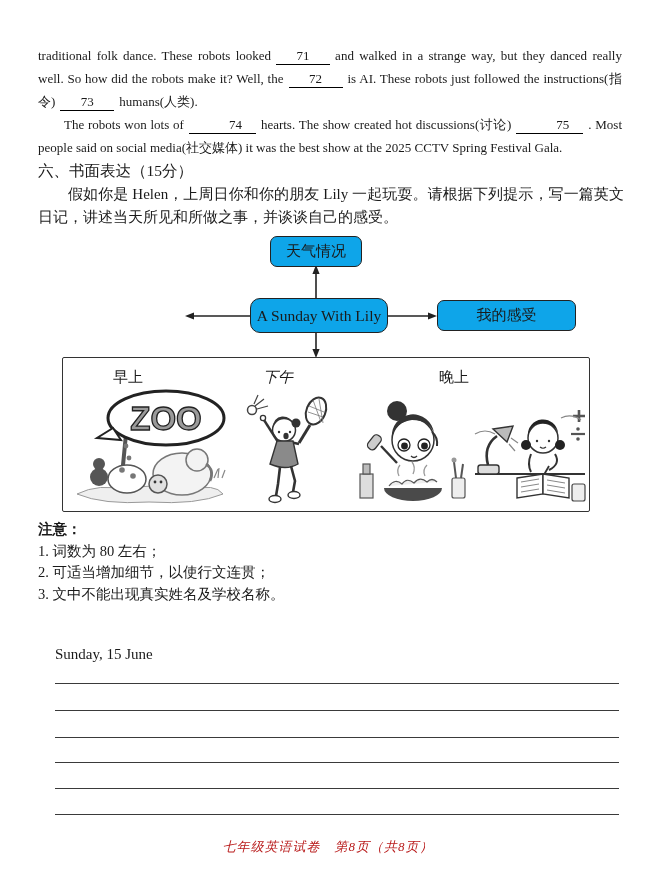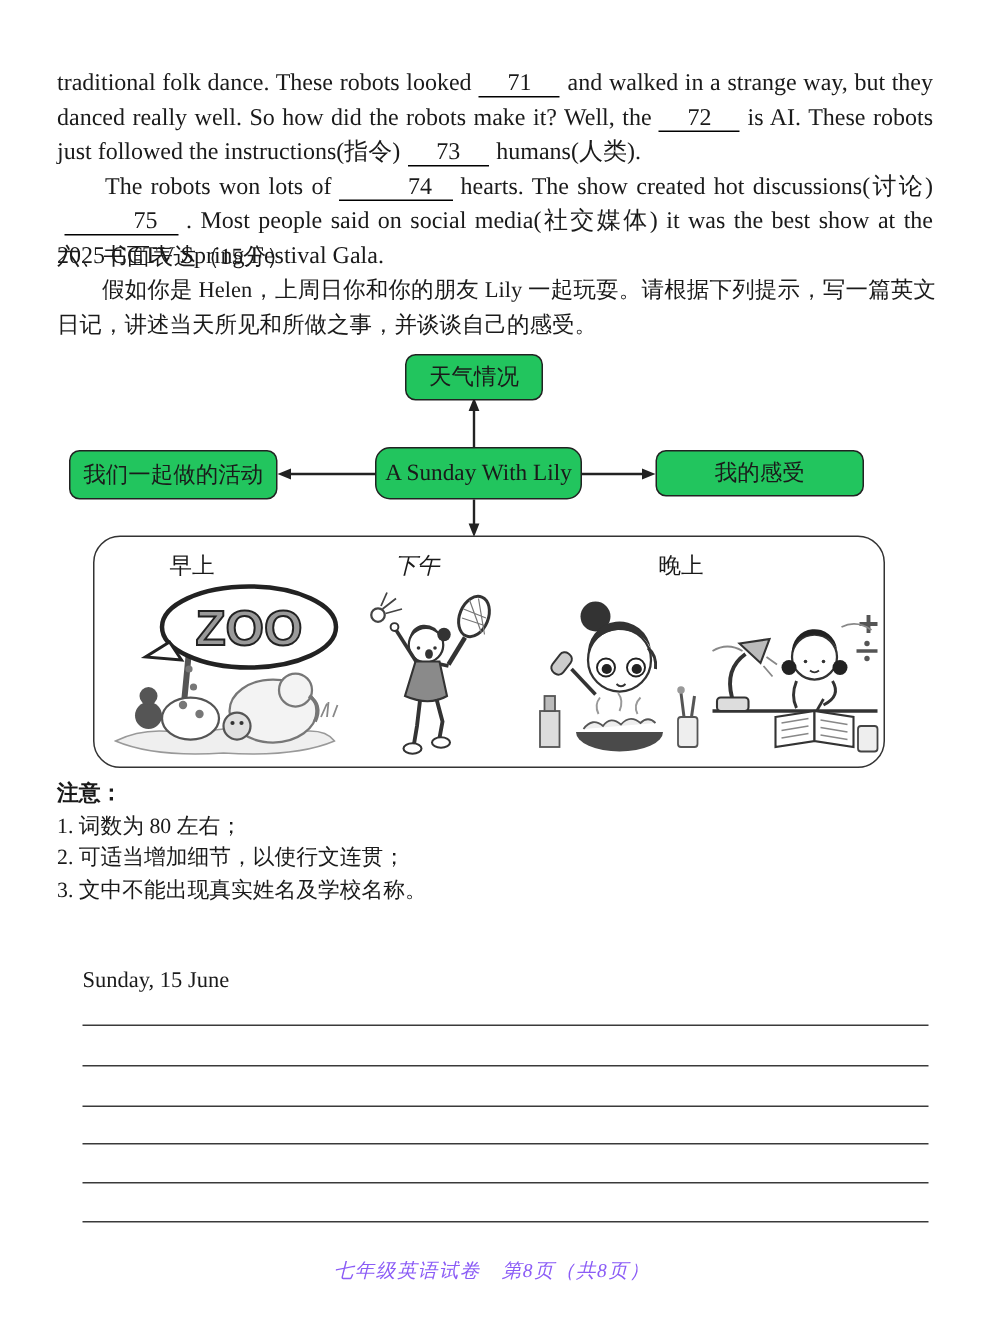--- a/index.html
+++ b/index.html
@@ -2,65 +2,65 @@
 <html><head>
 <meta charset="utf-8">
 <style>
   html,body{margin:0;padding:0;background:#fff;}
   .page{
     position:relative;width:656px;height:891px;background:#ffffff;
     font-family:"Liberation Serif","DejaVu Serif",serif;color:#1a1a1a;
     overflow:hidden;
   }
   
-  .cloze{position:absolute;left:38px;top:44px;width:584px;font-size:16px;line-height:23px;text-align:justify;}
+  .cloze{position:absolute;left:38px;top:44px;width:584px;font-size:13px;line-height:23px;text-align:justify;}
   .cloze p{margin:0;}
   .cloze p.indent{text-indent:2em;}
   .blank{
     display:inline-block;min-width:26px;padding:0 14px;margin:0 5px;
     border-bottom:1px solid #000;text-align:center;line-height:17px;
   }
   
   .sec-heading{position:absolute;left:38px;top:161px;font-size:15.5px;font-weight:normal;}
   .intro{position:absolute;left:38px;top:183px;width:586px;font-size:15px;line-height:22.5px;text-indent:2em;text-align:justify;}
   
   .dbox{
     position:absolute;box-sizing:border-box;border:1.6px solid #222;border-radius:7px;
-    background:#22c55e;display:flex;align-items:center;justify-content:center;
+    background:#0ea5e9;display:flex;align-items:center;justify-content:center;
     font-size:15px;z-index:2;
   }
   #box-weather{left:270px;top:236px;width:92px;height:31px;}
   #box-center{left:250px;top:298px;width:138px;height:35px;font-size:15.5px;border-radius:10px;}
   #box-left{left:46px;top:300px;width:139px;height:33px;}
   #box-right{left:437px;top:300px;width:139px;height:31px;}
   #arrow-layer{position:absolute;left:0;top:230px;width:656px;height:132px;z-index:1;}
   
   .picture-box{
     position:absolute;left:62px;top:357px;width:528px;height:155px;box-sizing:border-box;
-    border:1.6px solid #333;border-radius:18px;background:#fff;z-index:2;
+    border:1.6px solid #333;border-radius:2px;background:#fff;z-index:2;
   }
   .time-label{position:absolute;top:10px;font-size:15px;}
   #label-morning{left:40px;width:50px;text-align:center;}
   #label-afternoon{left:190px;width:50px;text-align:center;font-style:italic;}
   #label-evening{left:376px;width:50px;text-align:left;}
   .illus{position:absolute;}
   #illus-zoo{left:6px;top:28px;width:160px;height:122px;}
   #illus-badminton{left:172px;top:34px;width:106px;height:116px;}
   #illus-cooking{left:294px;top:40px;width:112px;height:110px;}
   #illus-study{left:410px;top:46px;width:114px;height:100px;}
   
   .notes{position:absolute;left:38px;top:519px;width:586px;font-size:14.5px;line-height:21.5px;}
   .notes .lbl{font-weight:bold;}
   .notes div{margin:0;}
   
   .diary-date{position:absolute;left:55px;top:646px;font-size:15px;}
   .wline{position:absolute;left:55px;width:564px;height:0;border-top:1.2px solid #3a3a3a;}
   
   .footer{position:absolute;left:0;top:838px;width:100%;text-align:center;
-    font-size:13px;font-style:italic;letter-spacing:1px;color:#8b5cf6;}
+    font-size:13px;font-style:italic;letter-spacing:1px;color:#b91c1c;}
   svg{display:block;}
 </style>
 </head>
 <body>
 
 <div class="page">
 
   <div class="cloze">
     <p><span>traditional folk dance. These robots looked</span><span class="blank">71</span><span>and walked in a strange way, but they danced really well. So how did the robots make it? Well, the</span><span class="blank">72</span><span>is AI. These robots just followed the instructions(指令)</span><span class="blank">73</span><span>humans(人类).</span></p>
     <p class="indent"><span>The robots won lots of</span><span class="blank">74</span><span>hearts. The show created hot discussions(讨论)</span><span class="blank">75</span><span>. Most people said on social media(社交媒体) it was the best show at the 2025 CCTV Spring Festival Gala.</span></p>
@@ -74,21 +74,20 @@
     <polygon points="316,35 312.4,44 319.6,44" fill="#222"></polygon>
     <line x1="316" y1="103" x2="316" y2="121" stroke="#222" stroke-width="1.6"></line>
     <polygon points="316,128 312.4,119 319.6,119" fill="#222"></polygon>
     <line x1="250" y1="86" x2="191" y2="86" stroke="#222" stroke-width="1.6"></line>
     <polygon points="185,86 194,82.4 194,89.6" fill="#222"></polygon>
     <line x1="388" y1="86" x2="431" y2="86" stroke="#222" stroke-width="1.6"></line>
     <polygon points="437,86 428,82.4 428,89.6" fill="#222"></polygon>
   </svg>
 
   <div class="dbox" id="box-weather">天气情况</div>
-  <div class="dbox" id="box-left">我们一起做的活动</div>
   <div class="dbox" id="box-center">A Sunday With Lily</div>
   <div class="dbox" id="box-right">我的感受</div>
 
   <div class="picture-box">
     <div class="time-label" id="label-morning">早上</div>
     <div class="time-label" id="label-afternoon">下午</div>
     <div class="time-label" id="label-evening">晚上</div>
 
     <svg class="illus" id="illus-zoo" viewBox="0 0 160 122">
       <path d="M8 108 Q30 97 58 104 Q90 95 120 104 Q146 97 154 108 Q128 119 80 116 Q34 119 8 108 Z" fill="#efefef" stroke="#999" stroke-width="1"></path>

